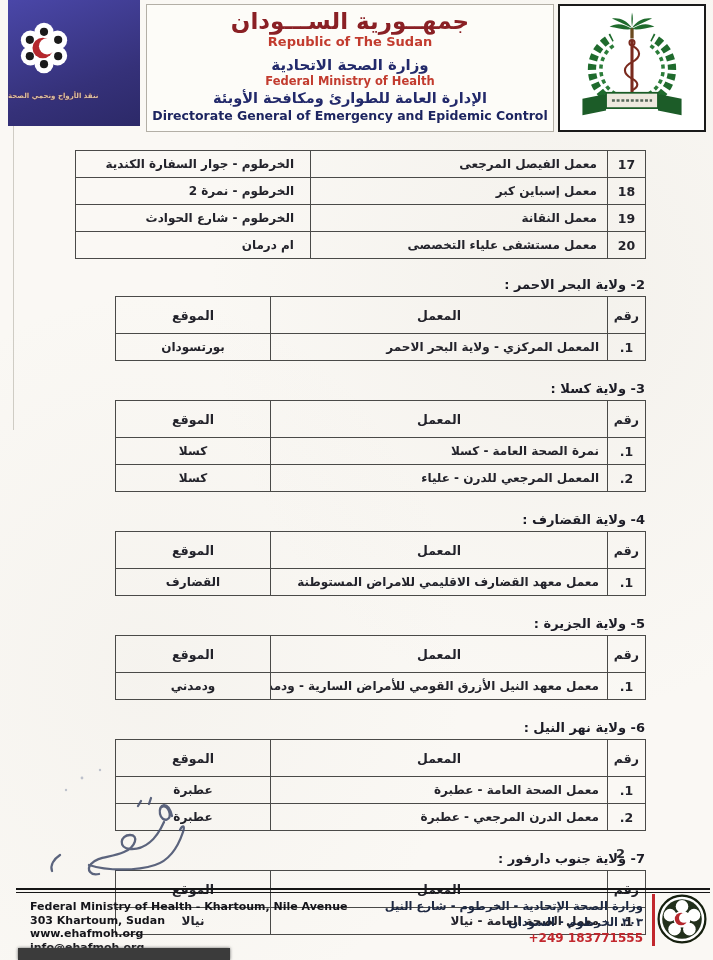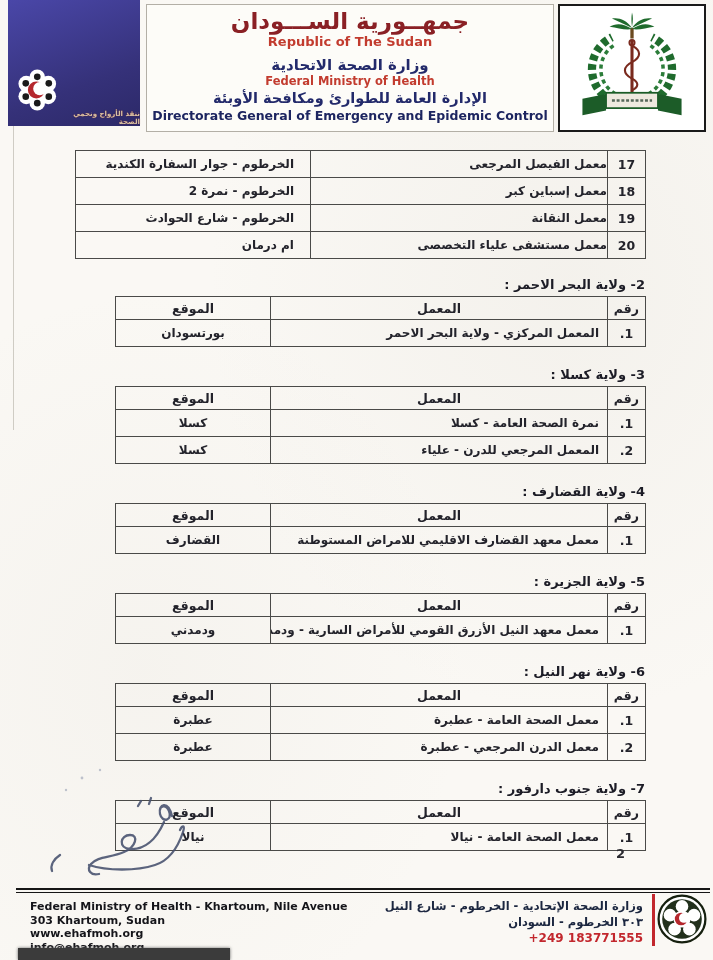--- a/index.html
+++ b/index.html
@@ -6,21 +6,21 @@
   body { background:#e7e5e1; font-family:"DejaVu Sans", sans-serif; }
   .page { position:relative; width:713px; height:960px; margin:0 auto; overflow:hidden;
           background:#faf8f4;
           background-image: radial-gradient(ellipse at 80% 30%, rgba(205,200,188,.14), transparent 45%),
                             radial-gradient(ellipse at 20% 70%, rgba(205,200,188,.10), transparent 40%);
           color:#23232b; }
 
   
   .left-logo-box { position:absolute; left:8px; top:0; width:132px; height:126px;
     background:linear-gradient(160deg,#4a47a8,#353179 65%,#2c2968);
-    display:flex; flex-direction:row; align-items:flex-end; }
+    display:flex; flex-direction:column; align-items:flex-start; }
   .left-logo-box svg { margin-top:12px; }
   .left-logo-caption { margin-top:8px; font-size:7px; font-weight:bold; color:#d6c3a6;
     letter-spacing:.5px; direction:rtl; text-shadow:0 0 1px #7a1f1f; }
 
   .center-box { position:absolute; left:146px; top:4px; width:408px; height:128px;
     border:1px solid #b3afa6; background:#fdfcf8; text-align:center; }
   .h-ar1 { font-size:23px; font-weight:bold; color:#8a2025; margin-top:3px; direction:rtl; }
   .h-en1 { font-size:13px; font-weight:bold; color:#c23b2e; }
   .h-ar2 { font-size:15px; font-weight:bold; color:#232a6b; margin-top:7px; direction:rtl; }
   .h-en2 { font-size:11.5px; font-weight:bold; color:#c23b2e; }
@@ -29,31 +29,31 @@
 
   .right-logo-box { position:absolute; left:558px; top:4px; width:148px; height:128px;
     border:2.5px solid #1a1a1a; background:#fff; display:flex; align-items:center; justify-content:center; }
 
   
   table { border-collapse:collapse; table-layout:fixed; direction:rtl; width:100%;
           font-size:12px; font-weight:bold; color:#23232b; }
   td, th { border:1px solid #4a4a48; height:27px; overflow:hidden; white-space:nowrap; }
   .cont-table-wrap { position:absolute; left:75px; top:150px; width:570px; }
   .cont-table .c-no  { width:38px;  text-align:center; font-size:12.5px; }
-  .cont-table .c-lab { width:297px; text-align:right; padding-right:0; }
+  .cont-table .c-lab { width:297px; text-align:right; padding-right:10px; }
   .cont-table .c-loc { width:235px; text-align:right; padding-right:16px; }
 
   .sections { position:absolute; left:115px; top:276px; width:530px; }
   .section { margin-bottom:19px; }
   .section-heading { direction:rtl; text-align:right; font-weight:bold; font-size:13px;
     color:#1c1c26; height:17px; line-height:17px; margin-bottom:3px; }
   .sec-table .c-no  { width:38px; }
   .sec-table .c-lab { width:337px; }
   .sec-table .c-loc { width:155px; }
-  .sec-table th { height:23px; font-size:12.5px; }
+  .sec-table th { height:37px; font-size:12.5px; }
   .sec-table th.c-no { text-align:right; padding-right:6px; }
   .sec-table th.c-lab, .sec-table th.c-loc { text-align:center; }
   .sec-table td.c-no  { text-align:center; font-size:12.5px; }
   .sec-table td.c-lab { text-align:right; padding-right:8px; }
   .sec-table td.c-loc { text-align:center; }
 
   
   .page-number { position:absolute; left:616px; top:846px; font-size:13px; font-weight:bold; color:#2a2a30; }
   .signature { position:absolute; left:20px; top:760px; width:195px; height:132px; opacity:.88; pointer-events:none; }
   .scan-line-left { position:absolute; left:13px; top:0; width:1px; height:430px; background:#cfccc4; }

